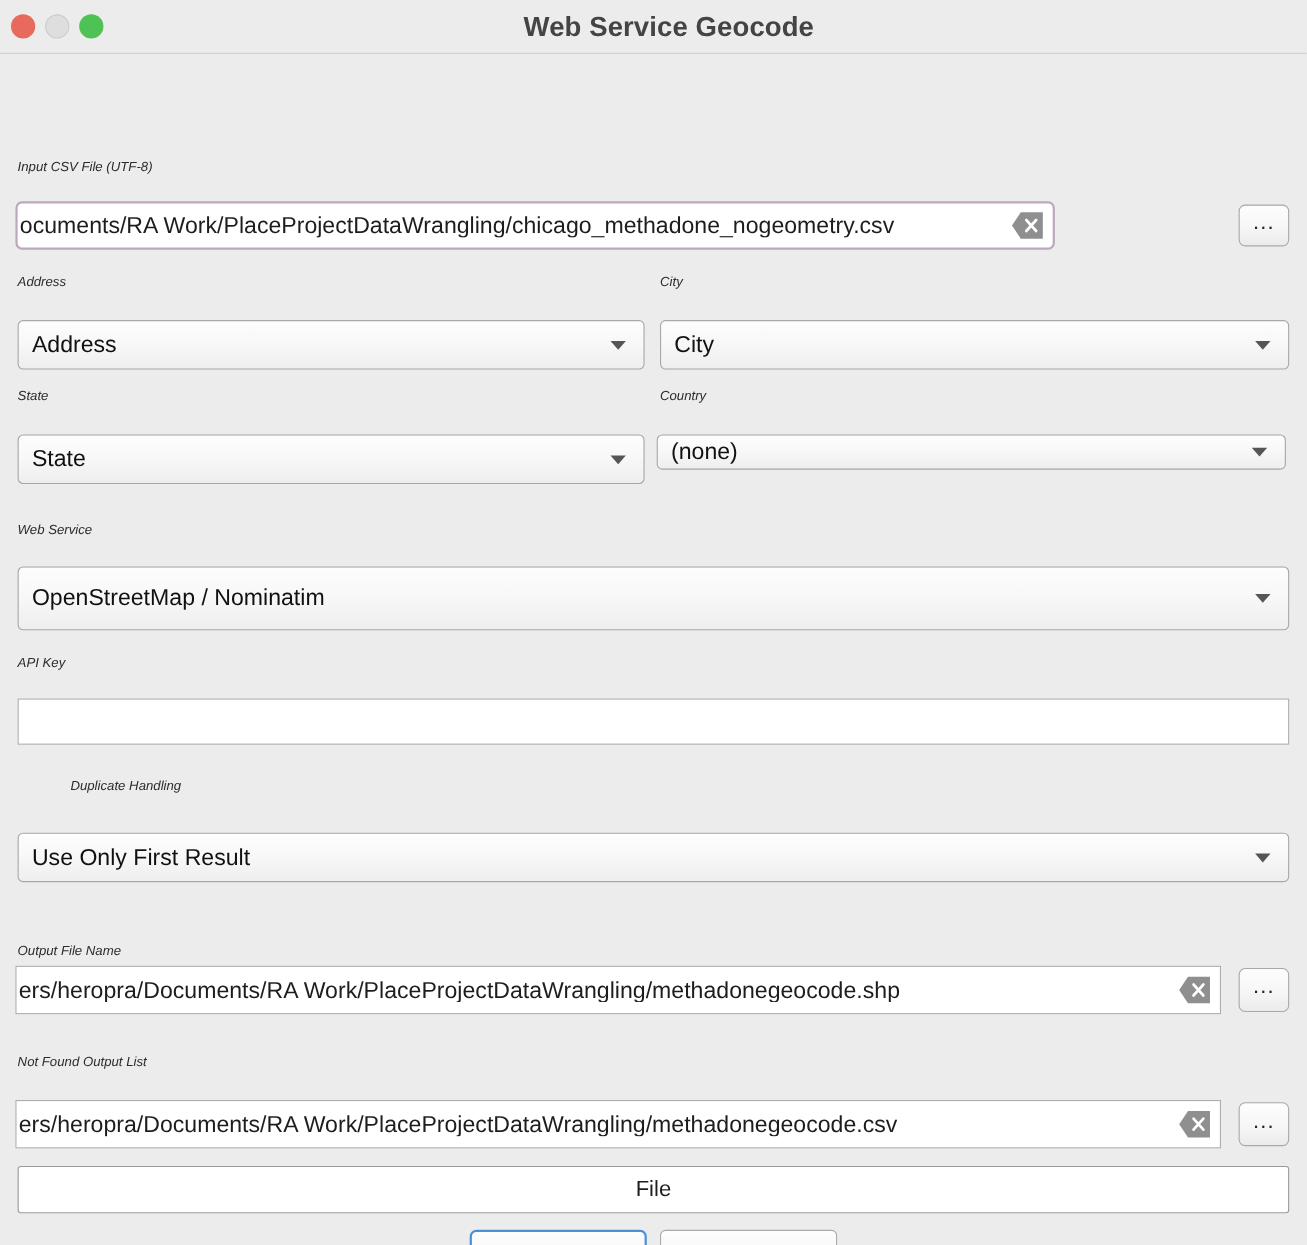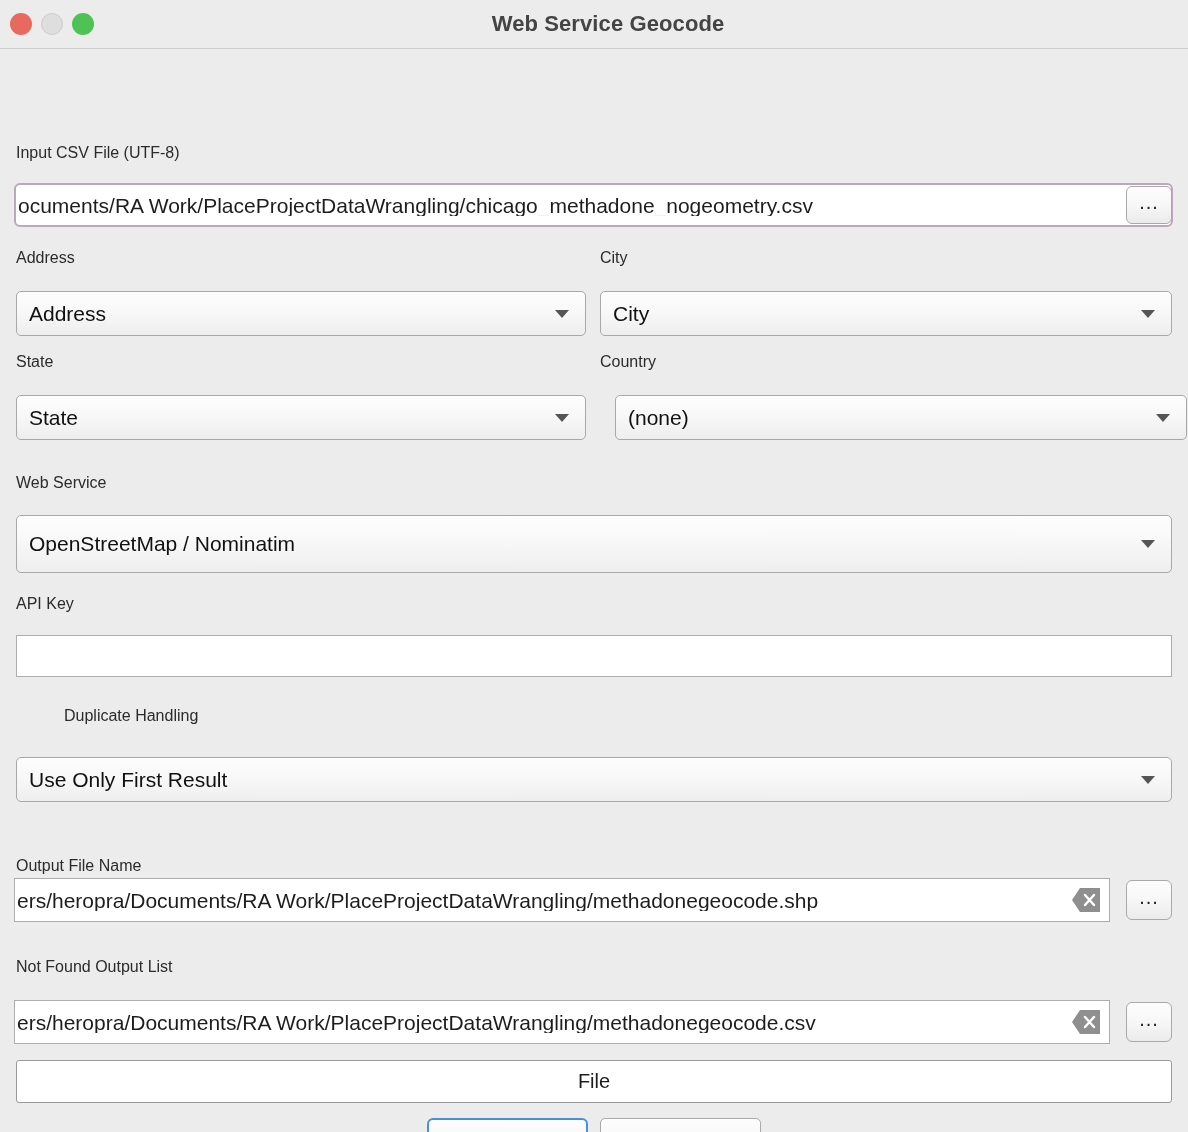--- a/index.html
+++ b/index.html
@@ -38,38 +38,39 @@
     box-sizing: border-box;
   }
   .light.red    { background: #e8695e; }
   .light.yellow { background: #dedede; border: 1px solid #cbcbcb; }
   .light.green  { background: #4ec254; }
 
   .window-title {
     position: absolute;
     left: 0; right: 0; top: 11px;
     text-align: center;
-    font-size: 22px;
+    font-size: 25px;
     font-weight: bold;
     color: #444444;
     letter-spacing: 0.1px;
     padding-left: 28px;
   }
 
   
   .body {
     position: relative;
     padding: 0;
   }
 
   .field-label {
     position: absolute;
-    font-size: 16px;
+    font-size: 12px;
     color: #2b2b2b;
     white-space: nowrap;
+    font-style: italic;
   }
 
   
   .ctl {
     position: absolute;
     box-sizing: border-box;
   }
 
   
   .textfield {
@@ -195,21 +196,21 @@
     <span class="light yellow"></span>
     <span class="light green"></span>
   </div>
   <div class="window-title">Web Service Geocode</div>
 </div>
 
 <div class="body">
 
   <div class="field-label" style="left:16px; top:95px;">Input CSV File (UTF-8)</div>
 
-  <div class="ctl textfield focused" style="left:14px; top:134px; width:1159px; height:44px;">
+  <div class="ctl textfield focused" style="left:14px; top:134px; width:945px; height:44px;">
     <span class="txt" title="ocuments/RA Work/PlaceProjectDataWrangling/chicago_methadone_nogeometry.csv">ocuments/RA Work/PlaceProjectDataWrangling/chicago_methadone_nogeometry.csv</span>
     <span class="clear-btn">
       <svg width="30" height="26" viewBox="0 0 30 26" aria-hidden="true">
         <path d="M9 1 H29 V25 H9 L1 13 Z" fill="#8f8f8f"></path>
         <path d="M14 8 L23 18 M23 8 L14 18" stroke="#ffffff" stroke-width="2.4" stroke-linecap="round"></path>
       </svg>
     </span>
   </div>
   <div class="ctl browse" style="left:1126px; top:137px; width:46px; height:38px;">
     <span class="dots">...</span>
@@ -227,21 +228,21 @@
     <span class="caret"></span>
   </div>
 
   <div class="field-label" style="left:16px; top:304px;">State</div>
   <div class="ctl combo" style="left:16px; top:346px; width:570px; height:45px;">
     <span class="val">State</span>
     <span class="caret"></span>
   </div>
 
   <div class="field-label" style="left:600px; top:304px;">Country</div>
-  <div class="ctl combo" style="left:615px; top:346px; width:572px; height:45px;">
+  <div class="ctl combo" style="left:597px; top:346px; width:572px; height:32px;">
     <span class="val">(none)</span>
     <span class="caret"></span>
   </div>
 
   <div class="field-label" style="left:16px; top:425px;">Web Service</div>
   <div class="ctl combo" style="left:16px; top:466px; width:1156px; height:58px;">
     <span class="val">OpenStreetMap / Nominatim</span>
     <span class="caret"></span>
   </div>
 

